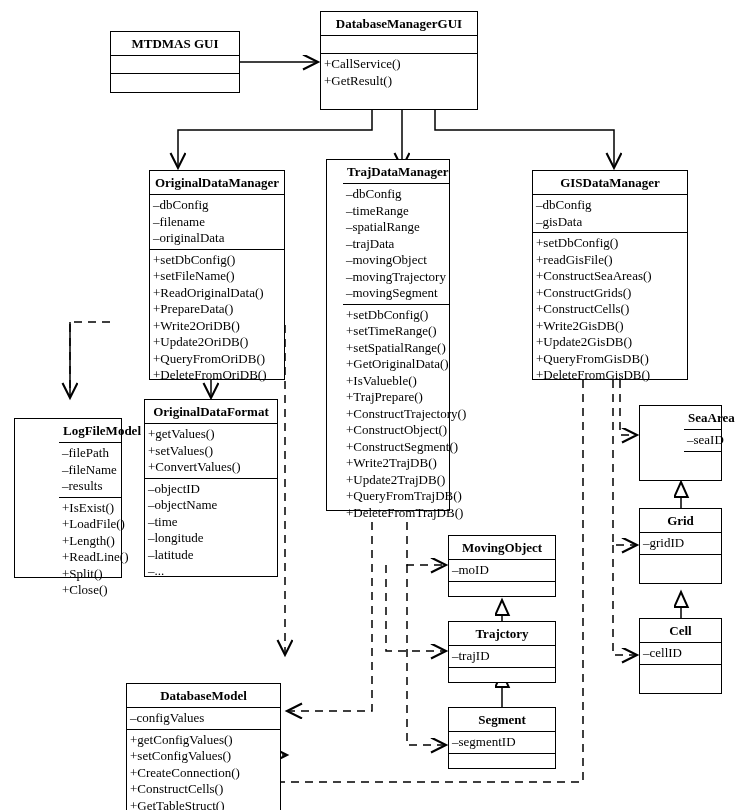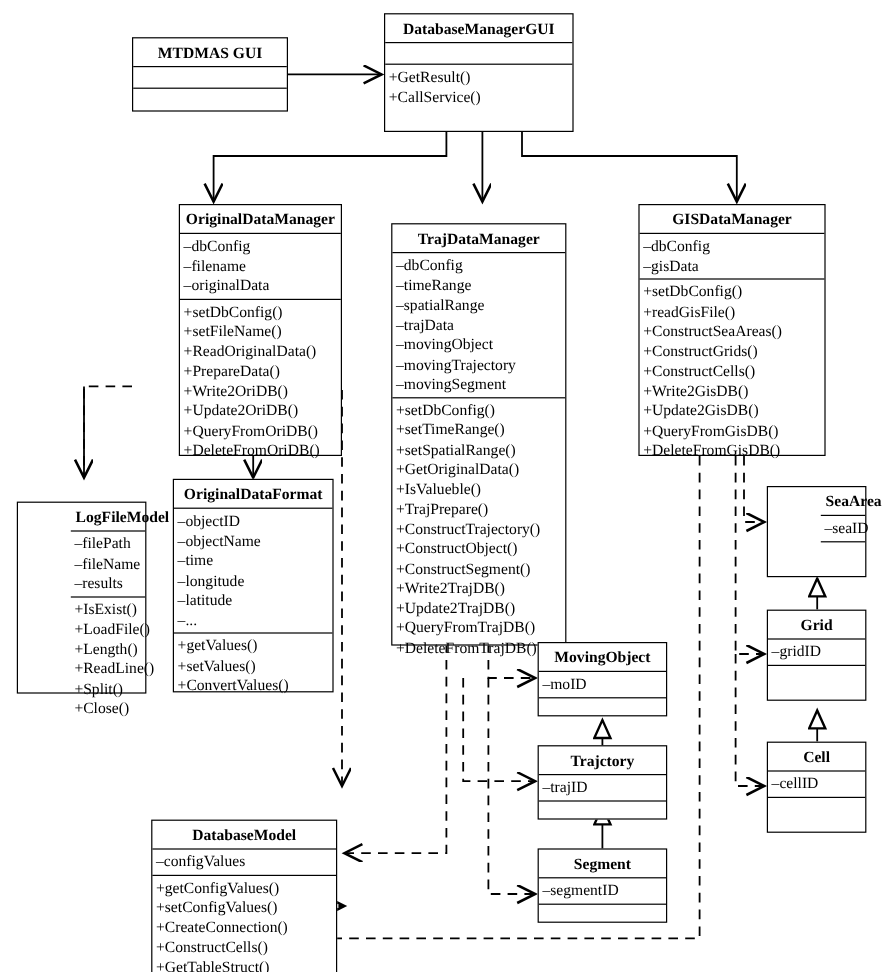--- a/index.html
+++ b/index.html
@@ -74,22 +74,22 @@
   <div class="cls" style="left:110px;top:31px;width:130px;height:62px;">
     <div class="name">MTDMAS GUI</div>
     <div class="sec empty"></div>
     <div class="sec empty"></div>
   </div>
 
   <div class="cls" style="left:320px;top:11px;width:158px;height:99px;">
     <div class="name">DatabaseManagerGUI</div>
     <div class="sec empty"></div>
     <div class="sec">
+      <div class="row">+CallService()</div>
       <div class="row">+GetResult()</div>
-      <div class="row">+CallService()</div>
     </div>
   </div>
 
   <div class="cls" style="left:110px;top:170px;width:136px;height:210px;margin-left:39px;">
     <div class="name">OriginalDataManager</div>
     <div class="sec">
       <div class="row">–dbConfig</div>
       <div class="row">–filename</div>
       <div class="row">–originalData</div>
     </div>
@@ -98,21 +98,21 @@
       <div class="row">+setFileName()</div>
       <div class="row">+ReadOriginalData()</div>
       <div class="row">+PrepareData()</div>
       <div class="row">+Write2OriDB()</div>
       <div class="row">+Update2OriDB()</div>
       <div class="row">+QueryFromOriDB()</div>
       <div class="row">+DeleteFromOriDB()</div>
     </div>
   </div>
 
-  <div class="cls" style="left:326px;top:186px;width:146px;height:352px;">
+  <div class="cls" style="left:326px;top:159px;width:124px;height:352px;padding-left:16px;">
     <div class="name">TrajDataManager</div>
     <div class="sec">
       <div class="row">–dbConfig</div>
       <div class="row">–timeRange</div>
       <div class="row">–spatialRange</div>
       <div class="row">–trajData</div>
       <div class="row">–movingObject</div>
       <div class="row">–movingTrajectory</div>
       <div class="row">–movingSegment</div>
     </div>
@@ -165,31 +165,31 @@
       <div class="row">+Length()</div>
       <div class="row">+ReadLine()</div>
       <div class="row">+Split()</div>
       <div class="row">+Close()</div>
     </div>
   </div>
 
   <div class="cls" style="left:144px;top:399px;width:134px;height:178px;">
     <div class="name">OriginalDataFormat</div>
     <div class="sec">
+      <div class="row">+getValues()</div>
+      <div class="row">+setValues()</div>
+      <div class="row">+ConvertValues()</div>
+    </div>
+    <div class="sec">
       <div class="row">–objectID</div>
       <div class="row">–objectName</div>
       <div class="row">–time</div>
       <div class="row">–longitude</div>
       <div class="row">–latitude</div>
       <div class="row">–...</div>
-    </div>
-    <div class="sec">
-      <div class="row">+getValues()</div>
-      <div class="row">+setValues()</div>
-      <div class="row">+ConvertValues()</div>
     </div>
   </div>
 
   <div class="cls" style="left:126px;top:642px;width:155px;height:238px;margin-top:41px;">
     <div class="name">DatabaseModel</div>
     <div class="sec">
       <div class="row">–configValues</div>
     </div>
     <div class="sec">
       <div class="row">+getConfigValues()</div>

